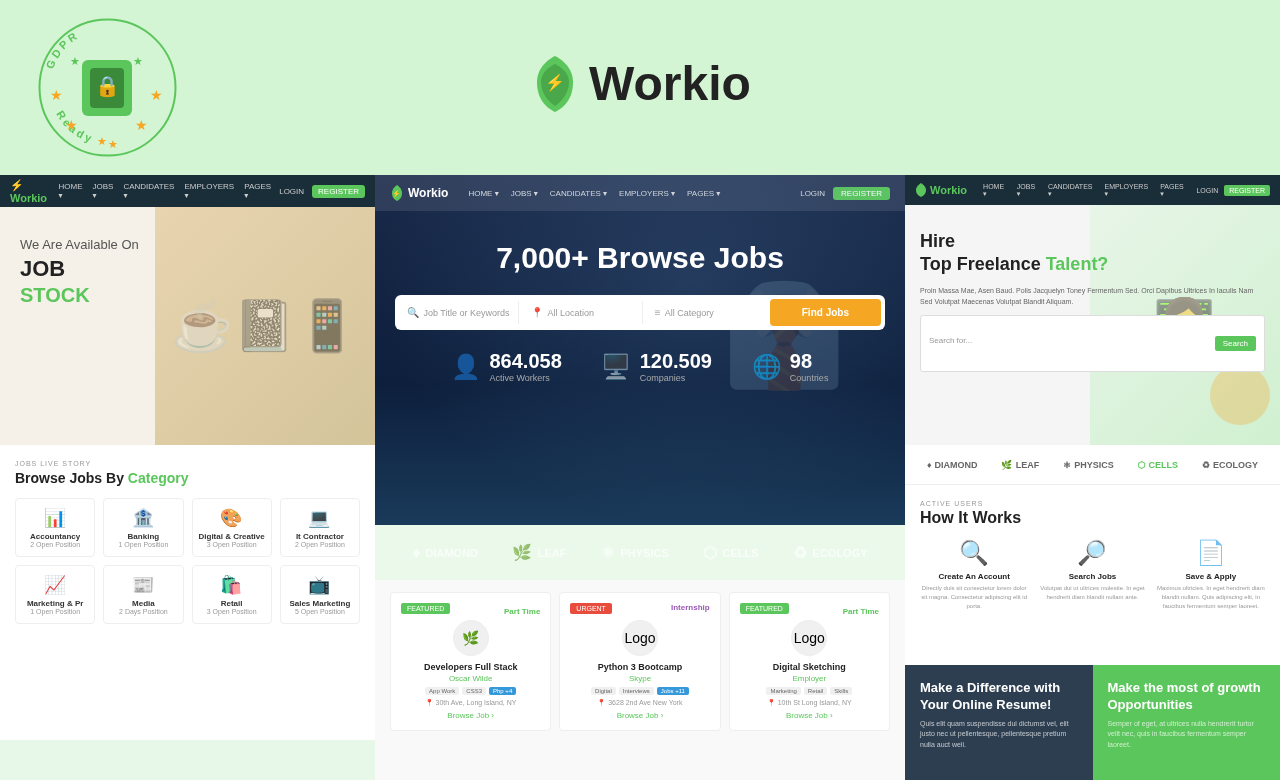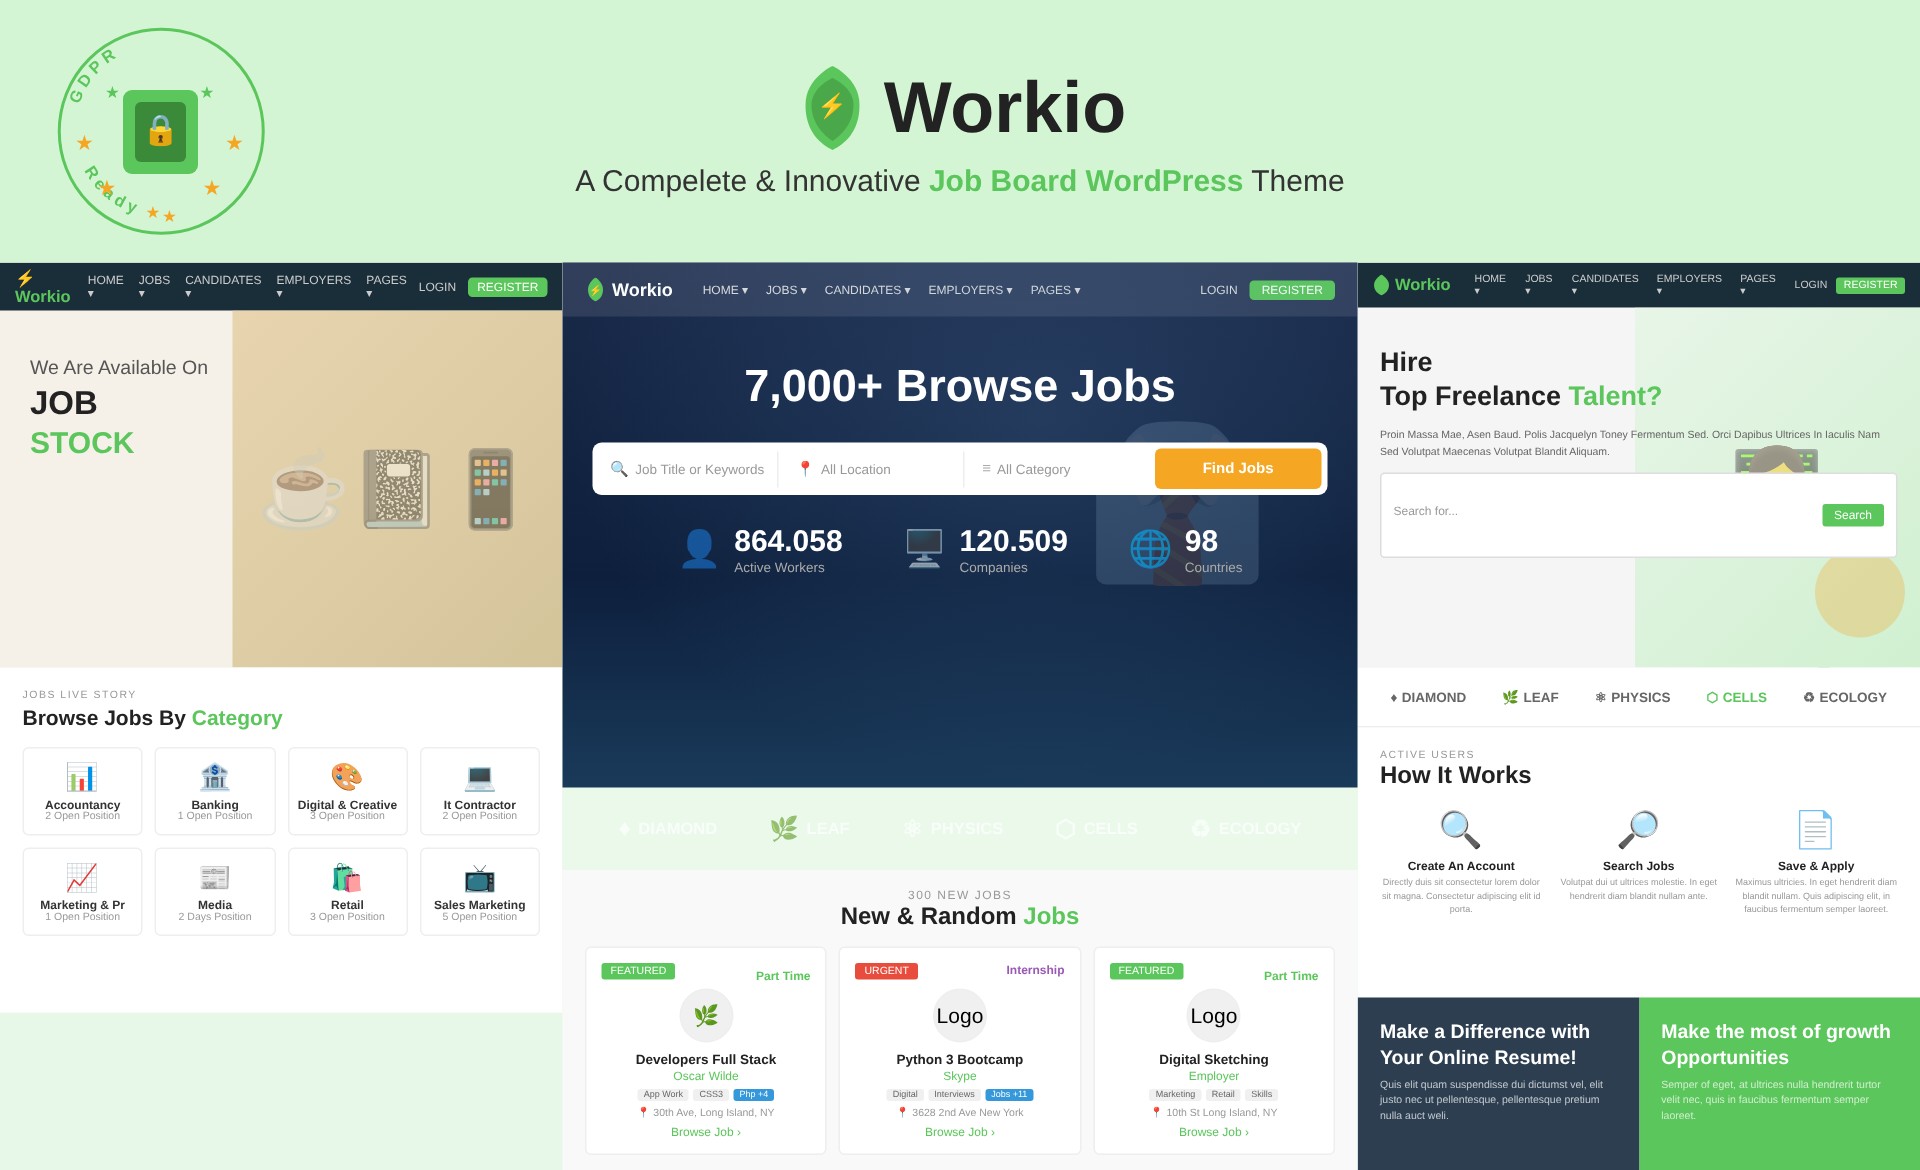--- a/index.html
+++ b/index.html
@@ -91,21 +91,21 @@
       padding: 30px 20px;
     }
     .left-hero-subtitle { font-size: 13px; color: #555; margin-bottom: 4px; }
     .left-hero-title { font-size: 22px; font-weight: bold; color: #222; line-height: 1.2; }
     .left-hero-title .green-bold { color: #5bc65b; font-weight: 900; font-size: 20px; }
 
     
     .left-categories {
       background: white;
       padding: 15px 15px;
-      height: 230px;
+      height: 295px;
       overflow: hidden;
     }
     .section-subtitle { font-size: 7px; color: #999; text-transform: uppercase; letter-spacing: 1px; margin-bottom: 3px; }
     .section-title { font-size: 14px; font-weight: bold; color: #222; margin-bottom: 12px; }
     .section-title .green { color: #5bc65b; }
     .cat-grid { display: grid; grid-template-columns: repeat(4, 1fr); gap: 8px; }
     .cat-item {
       border: 1px solid #eee;
       border-radius: 4px;
       padding: 8px 6px;
@@ -439,23 +439,20 @@
 
   <div class="banner-center">
     <div class="workio-logo">
       <svg class="logo-icon" viewBox="0 0 52 60" xmlns="http://www.w3.org/2000/svg">
         <path d="M26 2 C26 2, 8 10, 8 28 C8 46, 18 54, 26 58 C34 54, 44 46, 44 28 C44 10, 26 2, 26 2Z" fill="#5bc65b"></path>
         <path d="M26 10 C26 10, 12 16, 12 28 C12 40, 20 48, 26 52 C32 48, 40 40, 40 28 C40 16, 26 10, 26 10Z" fill="#4aa84a"></path>
         <text x="26" y="34" text-anchor="middle" font-size="16" font-weight="bold" fill="white">⚡</text>
       </svg>
       <span class="logo-text">Workio</span>
     </div>
-    <p class="banner-subtitle">
-      <span>A Compelete &amp; Innovative </span><span class="highlight">Job Board WordPress</span><span> Theme</span>
-    </p>
   </div>
 </div>
 
 <div class="main-content">
 
   <div class="left-panel">
 
     <div class="left-top">
       <div class="left-nav">
         <span class="nav-logo-small">⚡ <span>Workio</span></span>
@@ -626,26 +623,20 @@
     <span class="logo-strip-icon">⬡</span>
     <span>CELLS</span>
   </div>
         <div class="logo-strip-item">
     <span class="logo-strip-icon">♻</span>
     <span>ECOLOGY</span>
   </div>
       </div>
 
     <div class="center-bottom">
-      <div class="jobs-header">
-        <p class="jobs-count-label">300 NEW JOBS</p>
-        <h3 class="jobs-title">
-          <span>New &amp; Random </span><span class="green">Jobs</span>
-        </h3>
-      </div>
       <div class="jobs-grid" id="jobs-grid">
           <div class="job-card">
     <div style="display:flex; justify-content:space-between; align-items:center;">
       <span class="job-badge badge-featured">FEATURED</span>
       <span class="badge-parttime">Part Time</span>
     </div>
     <div class="job-logo-container">
       <div class="job-logo">🌿</div>
     </div>
     <div class="job-title-small">Developers Full Stack</div>

